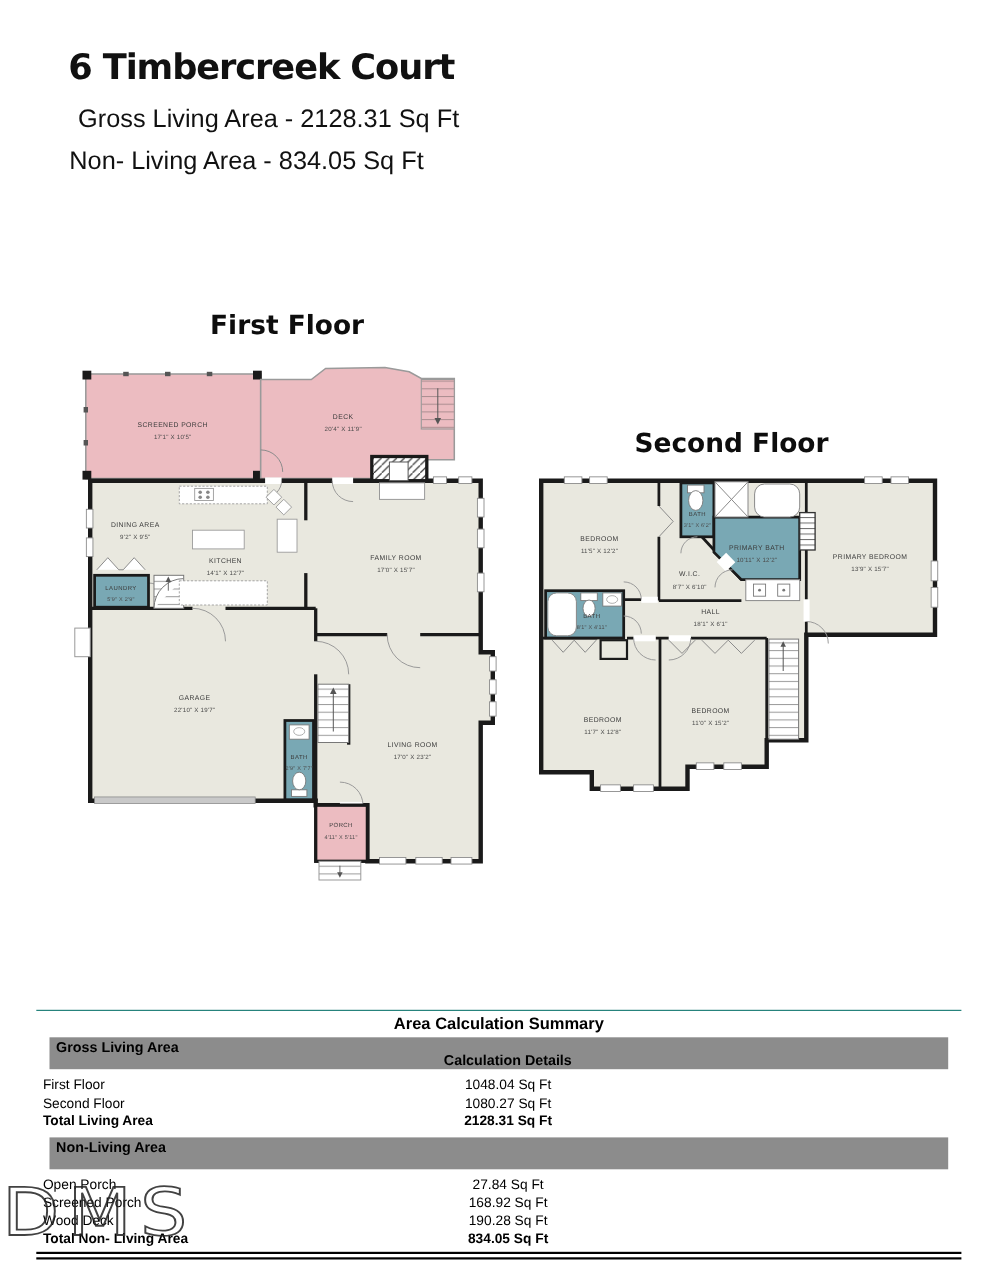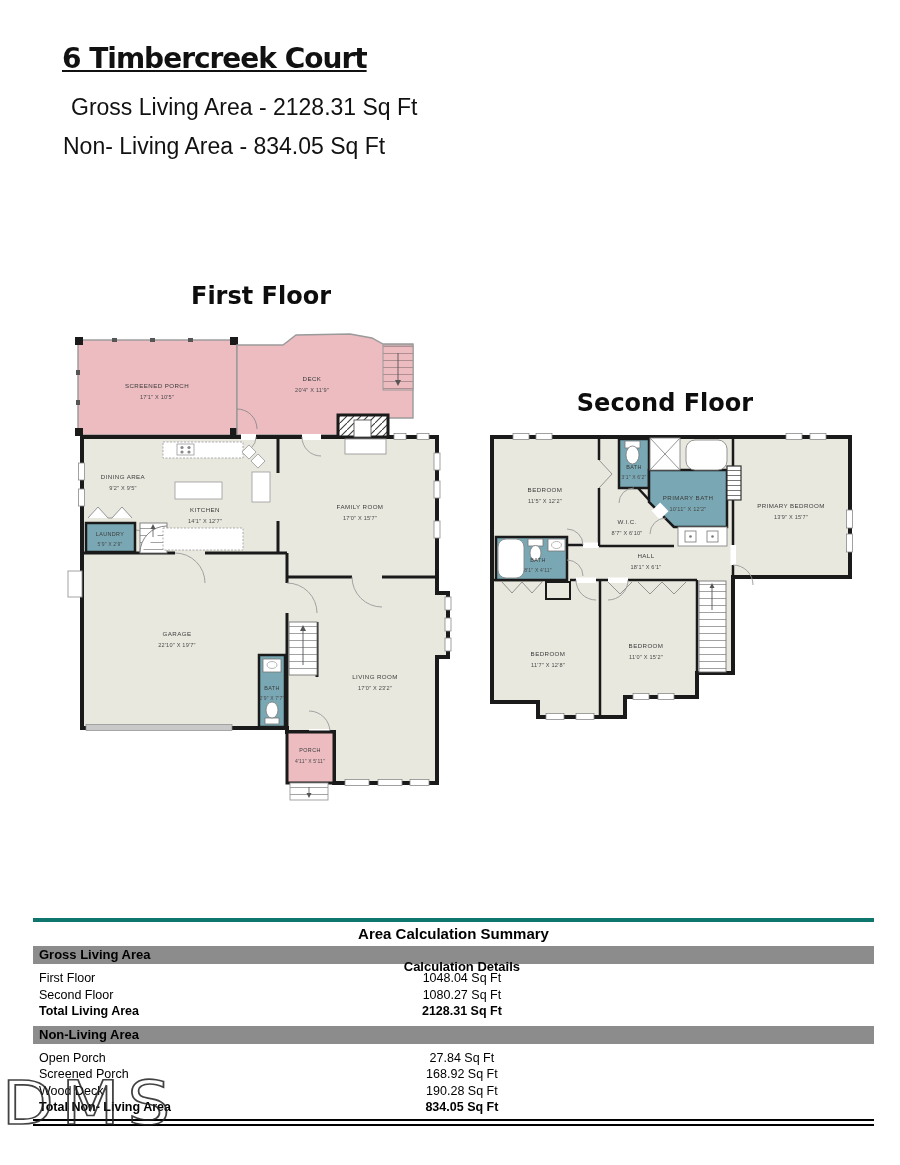--- a/index.html
+++ b/index.html
@@ -1,41 +1,41 @@
 <!DOCTYPE html>
 <html><head>
 <meta charset="utf-8">
 <style>
   html,body{margin:0;padding:0;background:#fff;}
   .page{position:relative;width:900px;height:1165px;background:#fff;overflow:hidden;
         font-family:"Liberation Sans",sans-serif;color:#000;}
   
   .title{position:absolute;left:62px;top:42px;font-family:"DejaVu Sans",sans-serif;
-         font-weight:bold;font-size:28px;letter-spacing:-1px;color:#111;text-decoration:underline;}
+         font-weight:bold;font-size:32px;letter-spacing:-1px;color:#111;}
   .sub1{position:absolute;left:71px;top:94px;font-size:23px;color:#111;}
   .sub2{position:absolute;left:63px;top:133px;font-size:23px;color:#111;}
   .floor-head{position:absolute;font-family:"DejaVu Sans",sans-serif;font-weight:bold;
               font-size:24px;color:#0d0d0d;width:300px;text-align:center;}
   #ff-head{left:111px;top:282px;}
   #sf-head{left:515px;top:389px;}
   .plan{position:absolute;}
   #ff-plan{left:60px;top:325px;width:400px;height:480px;}
   #sf-plan{left:488px;top:430px;width:370px;height:295px;}
   
   .rn{font-family:"Liberation Sans",sans-serif;font-size:6.2px;fill:#3b3b3b;
       text-anchor:middle;letter-spacing:.4px;}
   .rd{font-family:"Liberation Sans",sans-serif;font-size:5.6px;fill:#4a4a4a;
       text-anchor:middle;letter-spacing:.2px;}
   .rns{font-size:5.4px;} .rds{font-size:5px;}
   
   .table{position:absolute;left:33px;top:918px;width:841px;z-index:2;
-         border-top:4px solid #0f766e;border-bottom:7px double #000;padding-bottom:3px;}
+         border-top:1px solid #0f766e;border-bottom:7px double #000;padding-bottom:3px;}
   .t-title{text-align:center;font-weight:bold;font-size:15px;padding:3px 0 2px 0;}
-  .t-bar{position:relative;background:#8c8c8c;height:18px;line-height:18px;
-         font-size:13px;font-weight:bold;margin:2px 0;}
+  .t-bar{position:relative;background:#8c8c8c;height:29px;line-height:18px;
+         font-size:13px;font-weight:bold;margin:2px 12px;}
   .t-bar .l{padding-left:6px;}
   .t-bar .c{position:absolute;left:38%;width:26%;text-align:center;top:12px;}
   .t-row{position:relative;height:16.5px;line-height:16.5px;font-size:12.5px;}
   .t-row .lab{padding-left:6px;}
   .t-row .val{position:absolute;left:38%;width:26%;text-align:center;top:0;}
   .t-row.bold{font-weight:bold;}
   .t-gap{height:4px;}
   
   .watermark{position:absolute;left:2px;top:1068px;z-index:3;pointer-events:none;
              font-family:"DejaVu Sans",sans-serif;font-size:60px;letter-spacing:7px;

